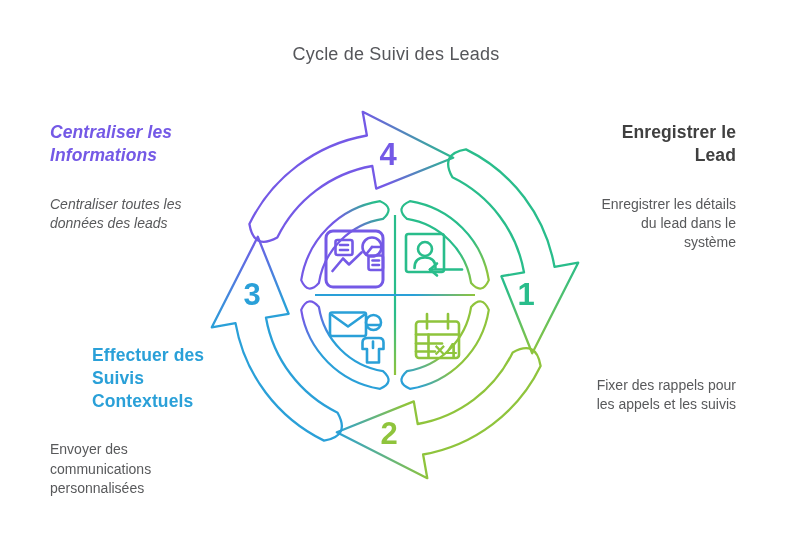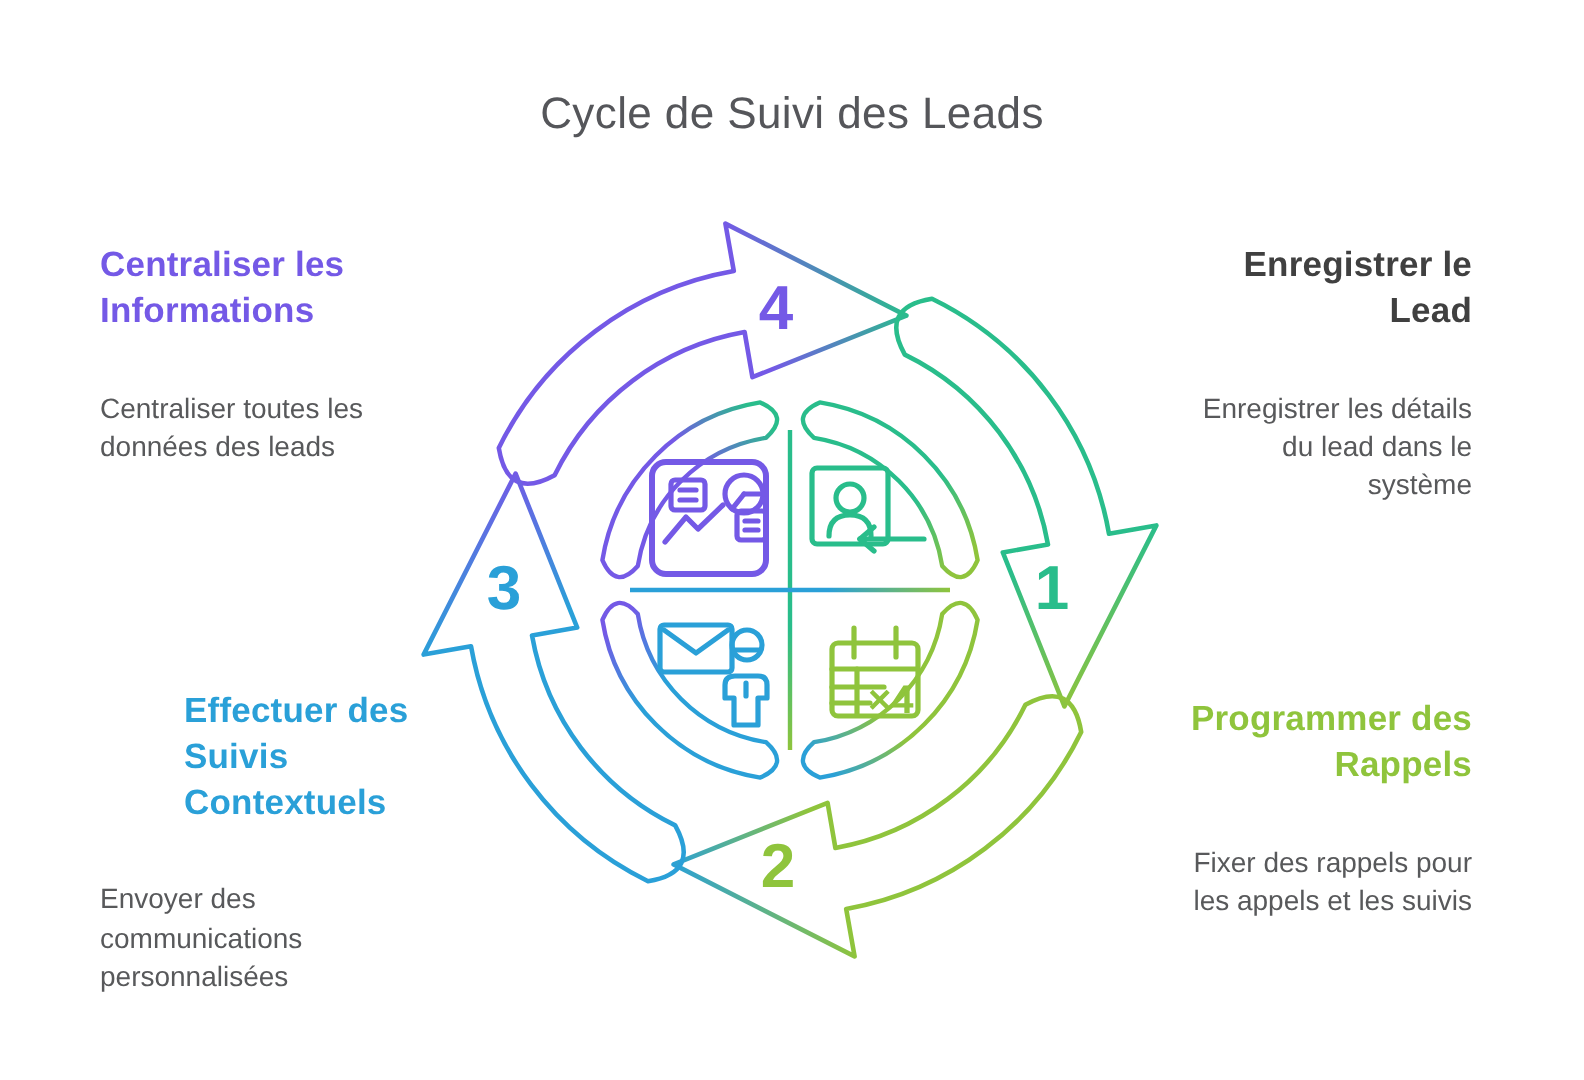--- a/index.html
+++ b/index.html
@@ -3,26 +3,26 @@
 <meta charset="utf-8">
 <style>
   html,body{margin:0;padding:0;}
   body{
     width:792px;height:540px;position:relative;overflow:hidden;
     background:#ffffff;
     font-family:"Liberation Sans",sans-serif;
   }
   .title{
     position:absolute;top:44px;left:0;width:792px;text-align:center;
-    font-size:22px;font-weight:500;color:#55565a;letter-spacing:.2px;
+    font-size:18px;font-weight:500;color:#55565a;letter-spacing:.2px;
   }
   .step{position:absolute;}
   .step .head{font-size:17.5px;font-weight:700;line-height:1.3;letter-spacing:.1px;}
   .step .desc{margin-top:28px;font-size:14px;line-height:1.38;color:#58595b;}
-  #step-tl{left:50px;top:121px;width:158px;text-align:left;}
+  #step-tl{left:50px;top:121px;width:158px;text-align:left;font-style:italic;}
   #step-tr{left:586px;top:121px;width:150px;text-align:right;}
   #step-bl{left:50px;top:344px;width:164px;text-align:left;}
   #step-br{left:584px;top:348px;width:152px;text-align:right;}
   .num{
     position:absolute;transform:translate(-50%,-50%);
     font-size:31px;font-weight:800;line-height:1;
   }
   #num-1{left:526px;top:294px;}
   #num-2{left:389px;top:433px;}
   #num-3{left:252px;top:294px;}
@@ -152,21 +152,20 @@
 <div class="num" id="num-2" style="color: rgb(143, 196, 60);">2</div>
 <div class="num" id="num-3" style="color: rgb(42, 160, 216);">3</div>
 <div class="num" id="num-4" style="color: rgb(116, 89, 230);">4</div>
 
 <div class="step" id="step-tr">
   <div class="head" style="color: #404040;">Enregistrer le Lead</div>
   <div class="desc">Enregistrer les détails du lead dans le système</div>
 </div>
 
 <div class="step" id="step-br">
-  <div class="head" style="color: rgb(143, 196, 60);">Programmer des Rappels</div>
   <div class="desc">Fixer des rappels pour les appels et les suivis</div>
 </div>
 
 <div class="step" id="step-bl">
   <div class="head" style="color: rgb(42, 160, 216); margin-left: 42px;">Effectuer des Suivis Contextuels</div>
   <div class="desc">Envoyer des communications personnalisées</div>
 </div>
 
 <div class="step" id="step-tl">
   <div class="head" style="color: rgb(116, 89, 230);">Centraliser les Informations</div>

